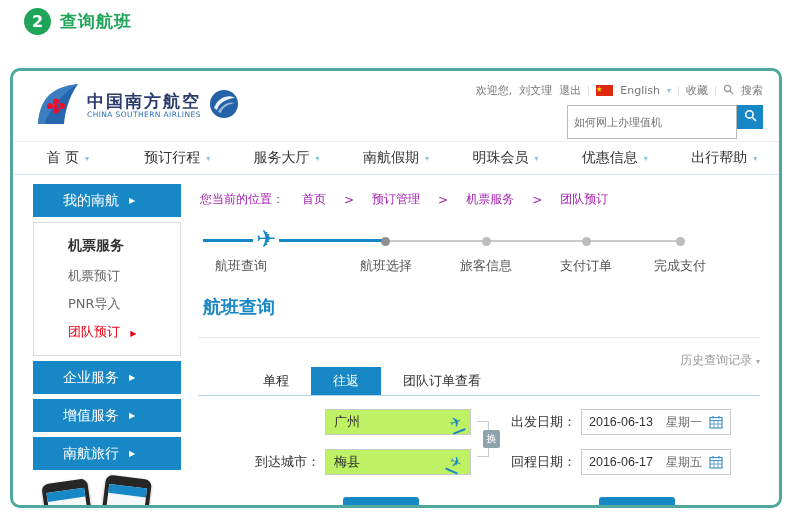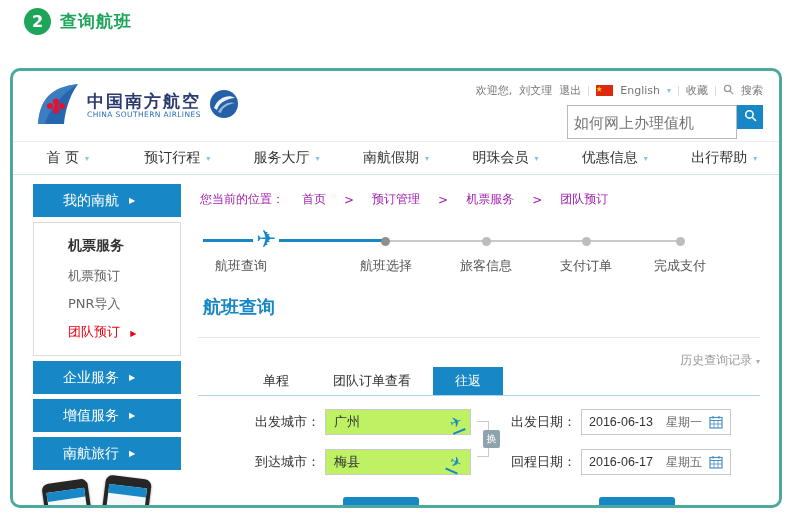--- a/index.html
+++ b/index.html
@@ -25,21 +25,21 @@
   .brand-en { font-size: 7.5px; color: #2b6fb5; letter-spacing: 0.4px; }
 
   .user-row { position: absolute; right: 16px; top: 12px; display: flex; align-items: center; gap: 7px;
     font-size: 11px; color: #777; white-space: nowrap; }
   .user-row .lnk { cursor: pointer; }
   .divider { width: 1px; height: 10px; background: #ddd; }
   .caret { color: #85c4e5; font-size: 8px; }
   .flag { display: inline-flex; }
 
   .search-row { position: absolute; right: 16px; top: 34px; display: flex; }
-  .search-input { width: 170px; height: 28px; border: 1px solid #b9b9b9; font-size: 15px;
+  .search-input { width: 170px; height: 28px; border: 1px solid #b9b9b9; font-size: 11px;
     color: #888; padding: 16px 6px; outline: none; }
   .search-btn { width: 26px; height: 24px; background: #1787c5; border: none; cursor: pointer;
     display: flex; align-items: center; justify-content: center; }
 
   
   .main-nav { position: absolute; left: 0; top: 70px; width: 100%; height: 34px; display: flex;
     border-top: 1px solid #ededed; border-bottom: 1px solid #cfe7f4; background: #fff; }
   .nav-item { flex: 1; display: flex; align-items: center; justify-content: center; gap: 6px;
     font-size: 14px; color: #333; cursor: pointer; }
 
@@ -306,26 +306,25 @@
 
   <div class="page-title">航班查询</div>
   <div class="rule-1"></div>
   <div class="history">
     <span>历史查询记录</span>
     <span class="caret">▾</span>
   </div>
 
   <div class="tabs">
     <span class="tab">单程</span>
+    <span class="tab active">往返</span>
     <span class="tab">团队订单查看</span>
-    <span class="tab active">往返</span>
   </div>
   <div class="rule-2"></div>
 
-  <div class="f-label lab-r1c1">出发城市：</div>
   <div class="city-box box-r1">
     <input class="city-input" value="广州" style="">
     <span class="plane-ico takeoff">✈</span>
   </div>
 
   <div class="f-label lab-r2c1">到达城市：</div>
   <div class="city-box box-r2">
     <input class="city-input" value="梅县" style="">
     <span class="plane-ico landing">✈</span>
   </div>

